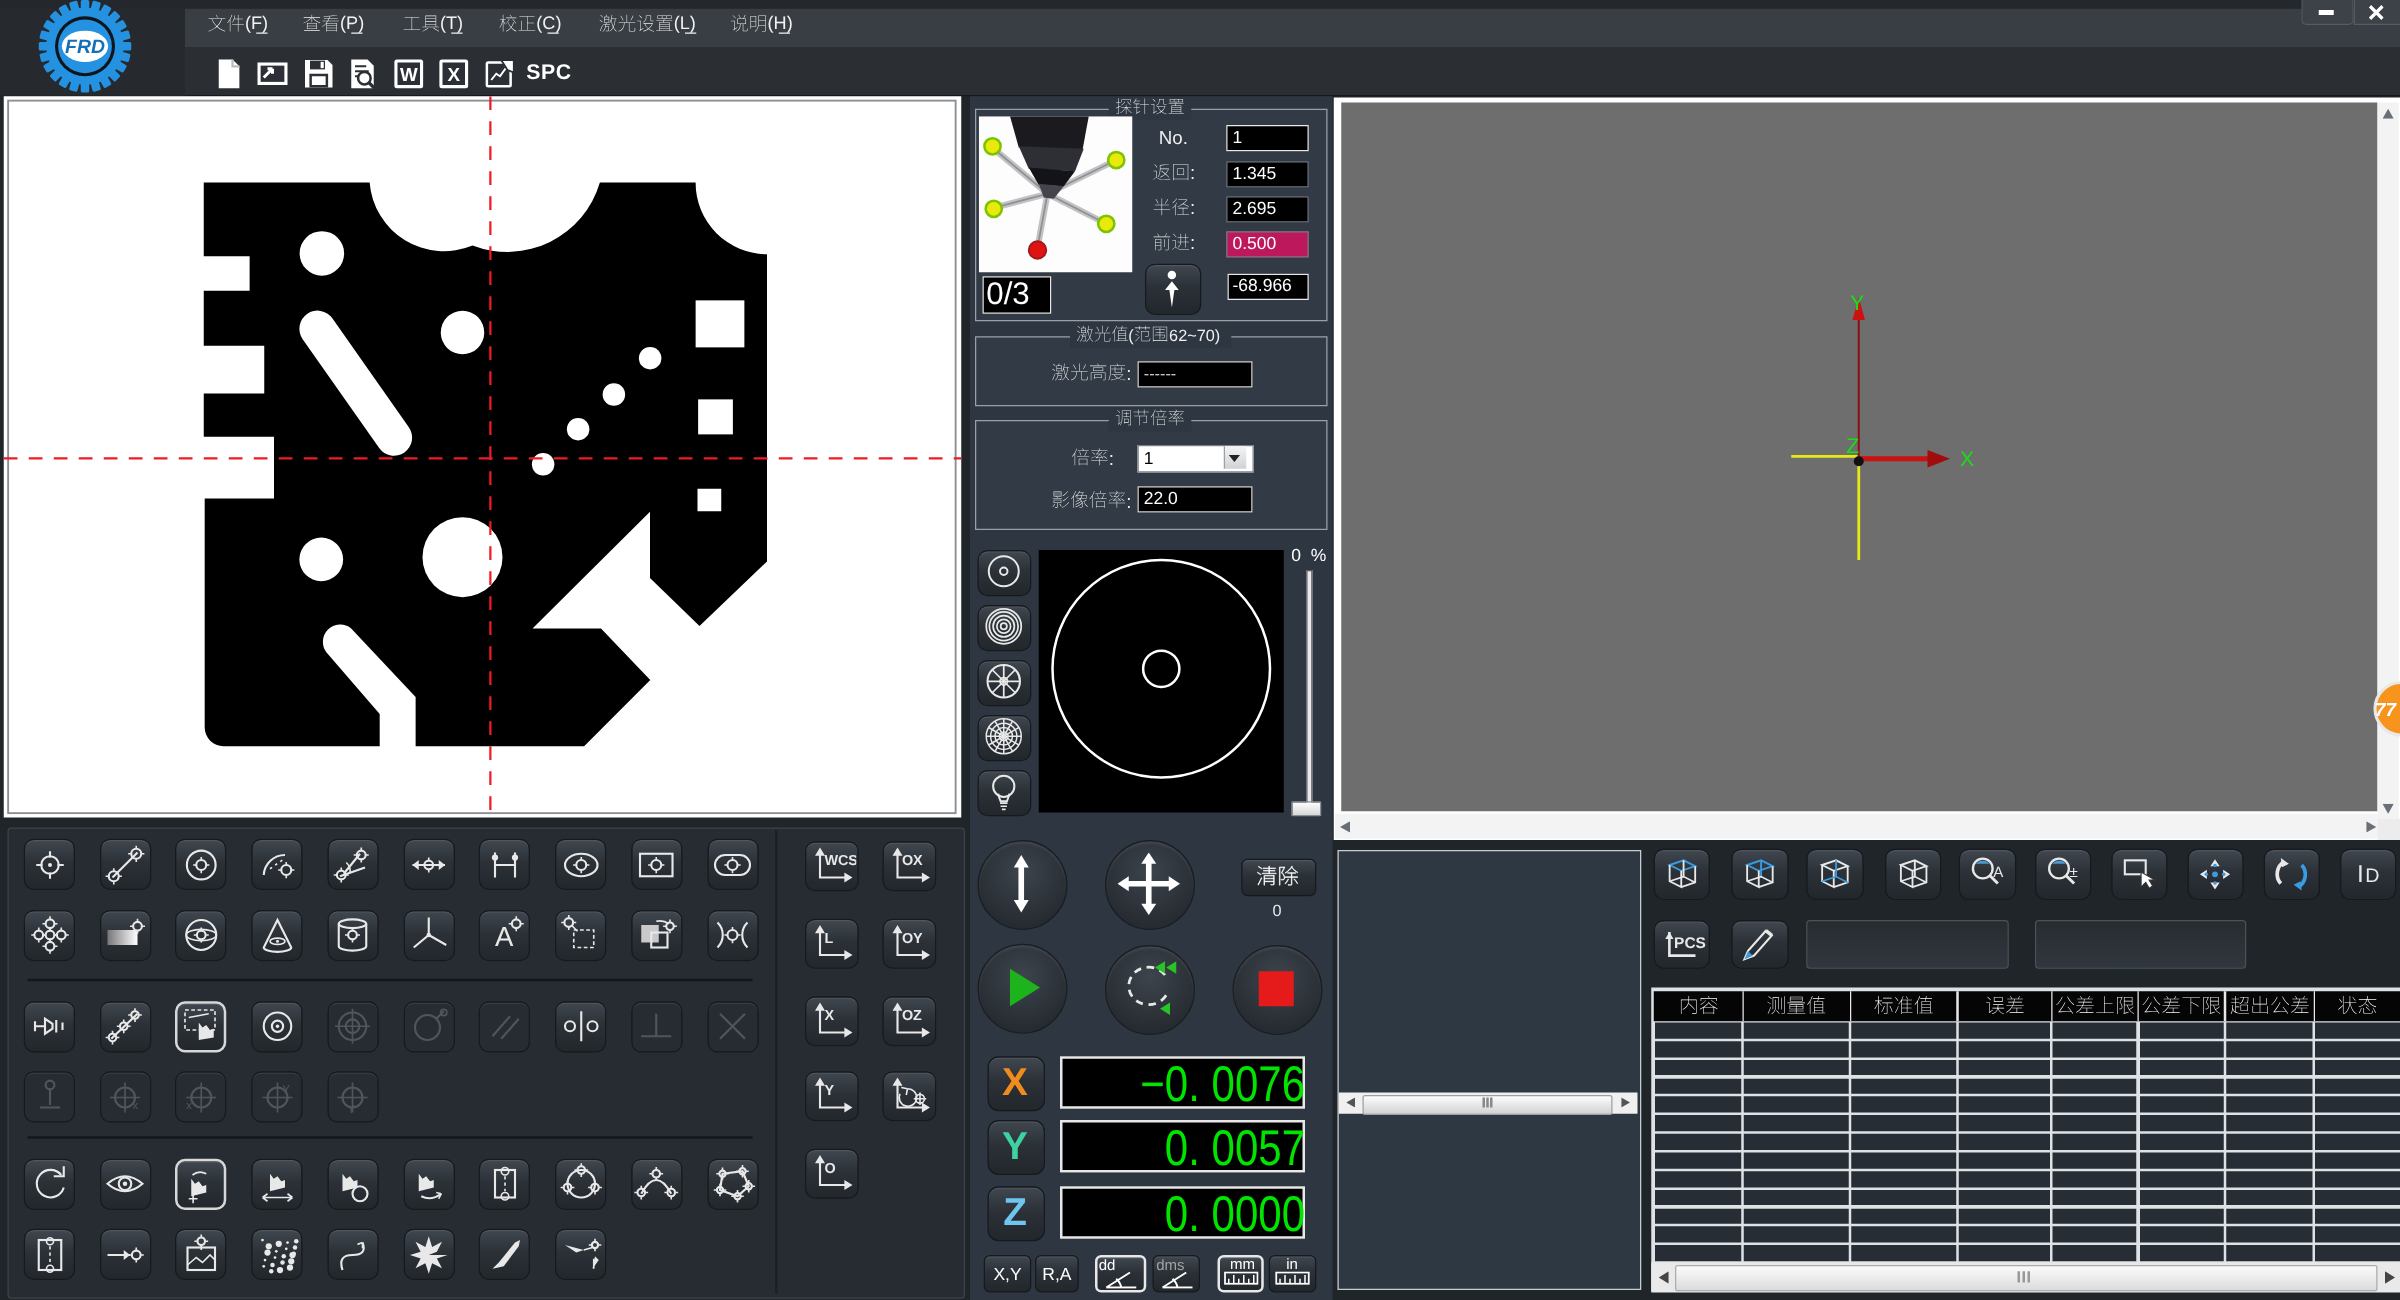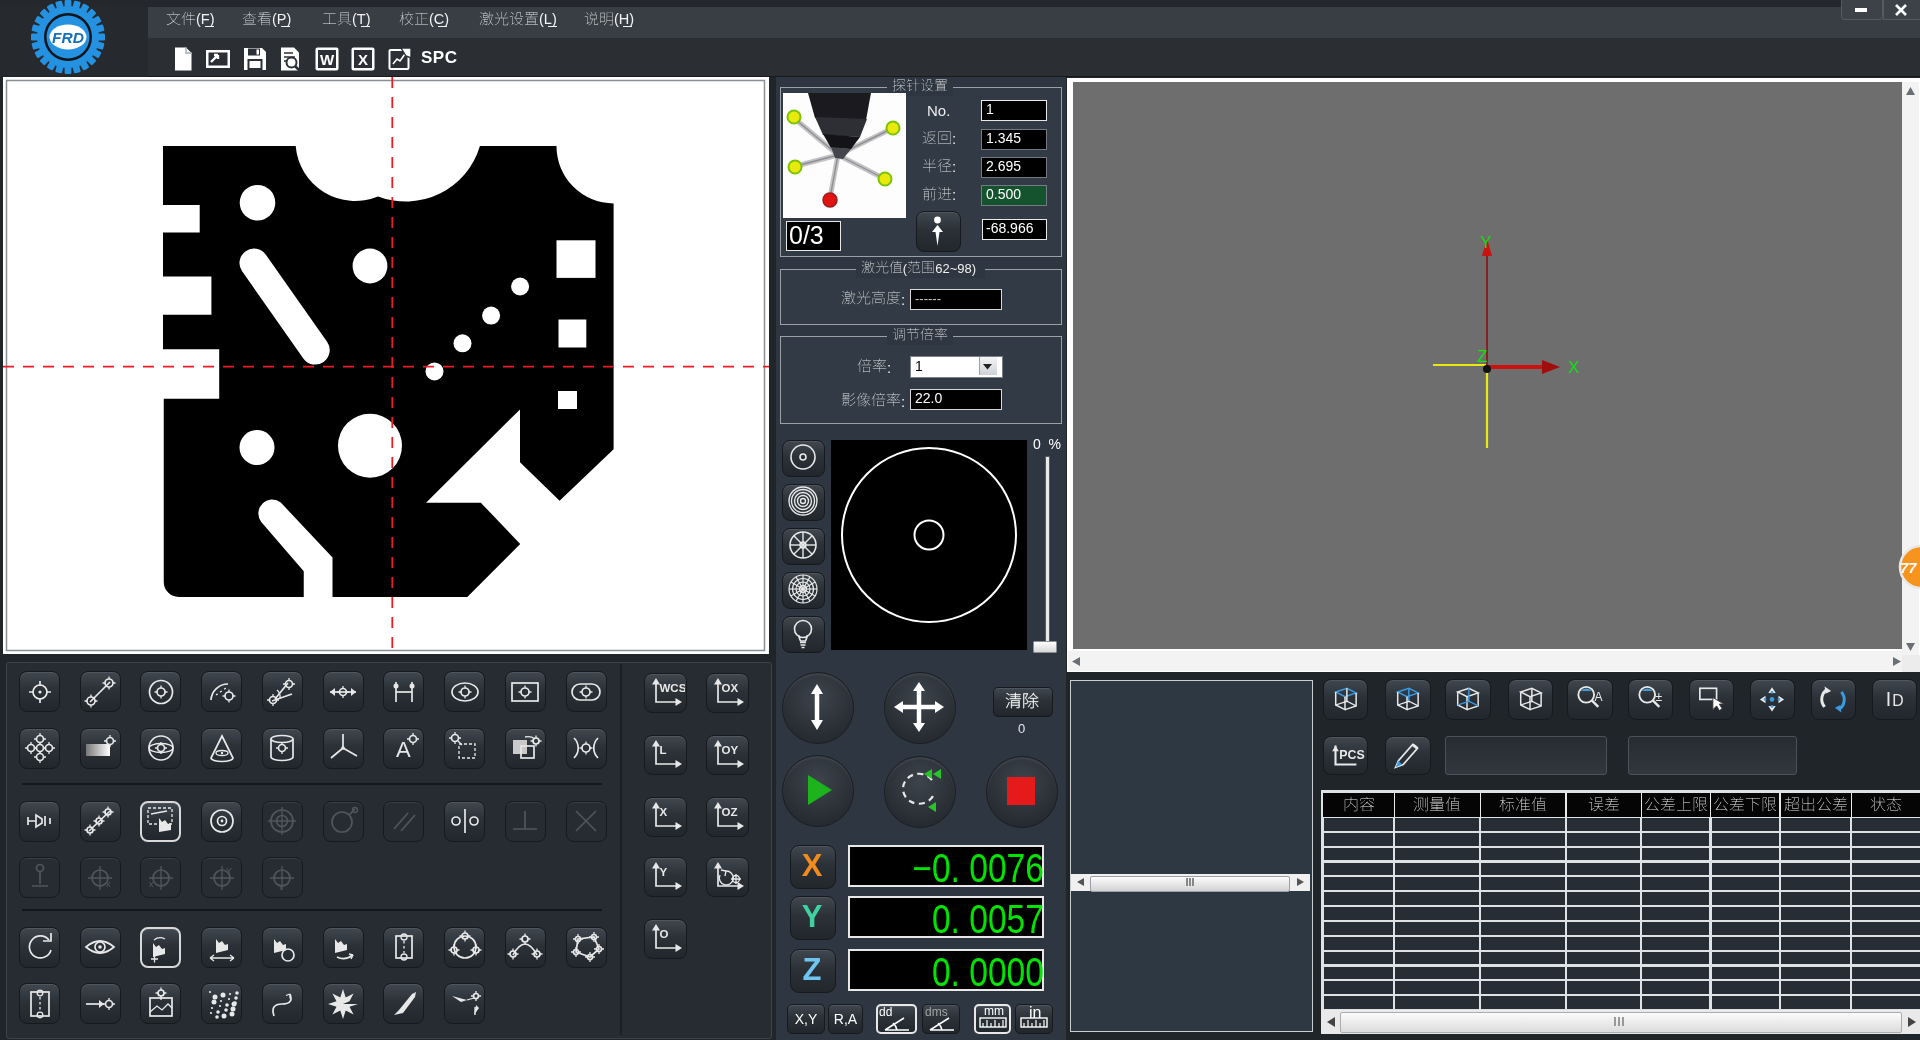--- a/index.html
+++ b/index.html
@@ -268,40 +268,40 @@
     <use href="#g18" transform="translate(0.0,13.2) scale(0.01500,-0.01500)"></use>
     <use href="#g19" transform="translate(15.0,13.2) scale(0.01500,-0.01500)"></use>
   </svg>
 <div class="abs" style="left:952px;top:158px;color:#eee;font-size:15px">:</div>
 <div class="abs" style="left:981px;top:157px;width:60px;height:19px;background:#000;border:1.5px solid #737a82;color:#fff;font-size:14px;line-height:17px;padding-left:4px">2.695</div>
 <svg class="ct " style="left:922.0px;top:185.9px" width="30" height="17" viewBox="0 0 30 17" fill="#eeeeee">
     <use href="#g20" transform="translate(0.0,13.2) scale(0.01500,-0.01500)"></use>
     <use href="#g21" transform="translate(15.0,13.2) scale(0.01500,-0.01500)"></use>
   </svg>
 <div class="abs" style="left:952px;top:186px;color:#eee;font-size:15px">:</div>
-<div class="abs" style="left:981px;top:185px;width:60px;height:19px;background:#14532d;border:1.5px solid #737a82;color:#fff;font-size:14px;line-height:17px;padding-left:4px">0.500</div>
+<div class="abs" style="left:981px;top:185px;width:60px;height:19px;background:#be185d;border:1.5px solid #737a82;color:#fff;font-size:14px;line-height:17px;padding-left:4px">0.500</div>
 <div class="abs btn" style="left:916px;top:211px;width:43px;height:39px;border-radius:8px"></div>
 <svg class="abs" style="left:928px;top:215px" width="19" height="32" viewBox="0 0 19 32" fill="#fff">
 <circle cx="9.5" cy="5" r="3.4"></circle>
     <path d="M9.5 10 L15 17 H11.5 L9.5 31 L7.5 17 H4 Z"></path>
   </svg>
 <div class="abs" style="left:982px;top:219px;width:60px;height:19px;background:#000;border:1.5px solid #e8e8e8;color:#fff;font-size:14px;line-height:17px;padding-left:3px">-68.966</div>
 <div class="abs gbox" style="left:780px;top:269px;width:280px;height:54px"></div>
 <div class="abs" style="left:856px;top:260px;width:129px;height:18px;background:#2e3641"></div>
 <svg class="ct " style="left:860.7px;top:260.0px" width="42" height="16" viewBox="0 0 42 16" fill="#f0f0f0">
     <use href="#g8" transform="translate(0.0,12.3) scale(0.01400,-0.01400)"></use>
     <use href="#g9" transform="translate(14.0,12.3) scale(0.01400,-0.01400)"></use>
     <use href="#g22" transform="translate(28.0,12.3) scale(0.01400,-0.01400)"></use>
   </svg>
 <div class="abs" style="left:902.7px;top:261px;color:#f0f0f0;font-size:13px">(</div>
 <svg class="ct " style="left:907.3px;top:260.0px" width="28" height="16" viewBox="0 0 28 16" fill="#f0f0f0">
     <use href="#g23" transform="translate(0.0,12.3) scale(0.01400,-0.01400)"></use>
     <use href="#g24" transform="translate(14.0,12.3) scale(0.01400,-0.01400)"></use>
   </svg>
-<div class="abs" style="left:935.3px;top:261px;color:#f0f0f0;font-size:13px">62~98)</div>
+<div class="abs" style="left:935.3px;top:261px;color:#f0f0f0;font-size:13px">62~70)</div>
 <svg class="ct " style="left:841.0px;top:290.0px" width="60" height="17" viewBox="0 0 60 17" fill="#eeeeee">
     <use href="#g8" transform="translate(0.0,13.2) scale(0.01500,-0.01500)"></use>
     <use href="#g9" transform="translate(15.0,13.2) scale(0.01500,-0.01500)"></use>
     <use href="#g25" transform="translate(30.0,13.2) scale(0.01500,-0.01500)"></use>
     <use href="#g26" transform="translate(45.0,13.2) scale(0.01500,-0.01500)"></use>
   </svg>
 <div class="abs" style="left:901px;top:291px;color:#eee;font-size:15px">:</div>
 <div class="abs" style="left:910px;top:289px;width:86px;height:19px;background:#000;border:1.5px solid #d7d7d7;color:#cfcfcf;font-size:13px;line-height:17px;padding-left:4px">------</div>
 <div class="abs gbox" style="left:780px;top:336px;width:280px;height:86px"></div>
 <div class="abs" style="left:887px;top:327px;width:66px;height:18px;background:#2e3641"></div>
@@ -449,21 +449,21 @@
 <div class="abs btn" style="left:922px;top:1004px;width:38px;height:30px;border-radius:5px;border:1px solid #16191d;box-sizing:border-box"></div>
 <div class="abs" style="left:925px;top:1005px;color:#a3a3a3;font-size:12px">dms</div><svg class="abs" style="left:929px;top:1016px" width="26" height="15">
     <path d="M1 14 H25 M1 14 L20 2 M13 14 A12 12 0 0 0 9 7" stroke="#fff" stroke-width="1.5" fill="none"></path>
   </svg>
 <div class="abs btn" style="left:974px;top:1004px;width:37px;height:30px;border-radius:5px;border:2px solid #e8e8e8;box-sizing:border-box"></div>
 <div class="abs" style="left:984px;top:1004px;color:#fff;font-size:12px">mm</div><svg class="abs" style="left:979px;top:1017px" width="28" height="14">
     <rect x="1" y="1" width="26" height="9" fill="none" stroke="#fff" stroke-width="1.4"></rect>
     <path d="M4 10 V6 M8 10 V3 M12 10 V6 M16 10 V3 M20 10 V6 M24 10 V3" stroke="#fff" stroke-width="1.2"></path>
   </svg>
 <div class="abs btn" style="left:1015px;top:1004px;width:38px;height:30px;border-radius:5px;border:1px solid #16191d;box-sizing:border-box"></div>
-<div class="abs" style="left:1029px;top:1004px;color:#fff;font-size:16px">in</div><svg class="abs" style="left:1020px;top:1017px" width="28" height="14">
+<div class="abs" style="left:1029px;top:1004px;color:#fff;font-size:12px">in</div><svg class="abs" style="left:1020px;top:1017px" width="28" height="14">
     <rect x="1" y="1" width="26" height="9" fill="none" stroke="#fff" stroke-width="1.4"></rect>
     <path d="M4 10 V6 M8 10 V3 M12 10 V6 M16 10 V3 M20 10 V6 M24 10 V3" stroke="#fff" stroke-width="1.2"></path>
   </svg>
 <div class="abs" style="left:1067px;top:78px;width:853px;height:594px;background:#fff"></div>
 <div class="abs" style="left:1073px;top:82px;width:829px;height:567px;background:#6e6e6e"></div>
 <svg class="abs" style="left:1420px;top:230px" width="260" height="230" viewBox="0 0 260 230">
 <line x1="67" y1="137" x2="67" y2="22" stroke="#8c0f0f" stroke-width="1.6"></line>
 <path d="M67 8 L72 26 H62 Z" fill="#cc1111"></path>
 <line x1="67" y1="137" x2="127" y2="137" stroke="#cc1111" stroke-width="4"></line>
 <path d="M140 137 L122 130 V144 Z" fill="#a00d0d"></path>

